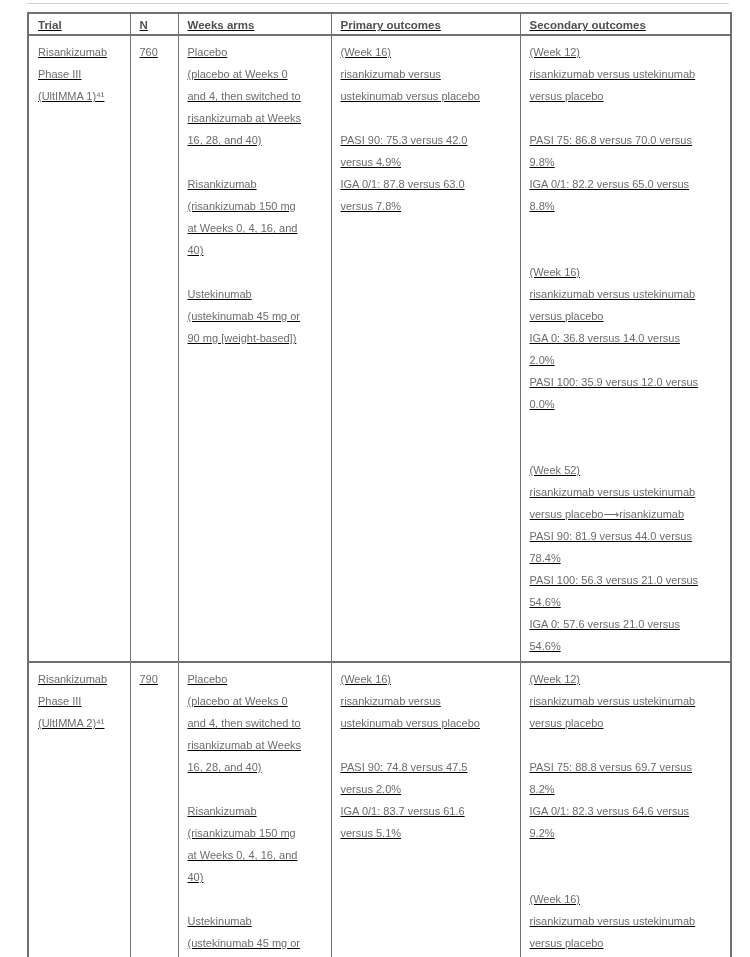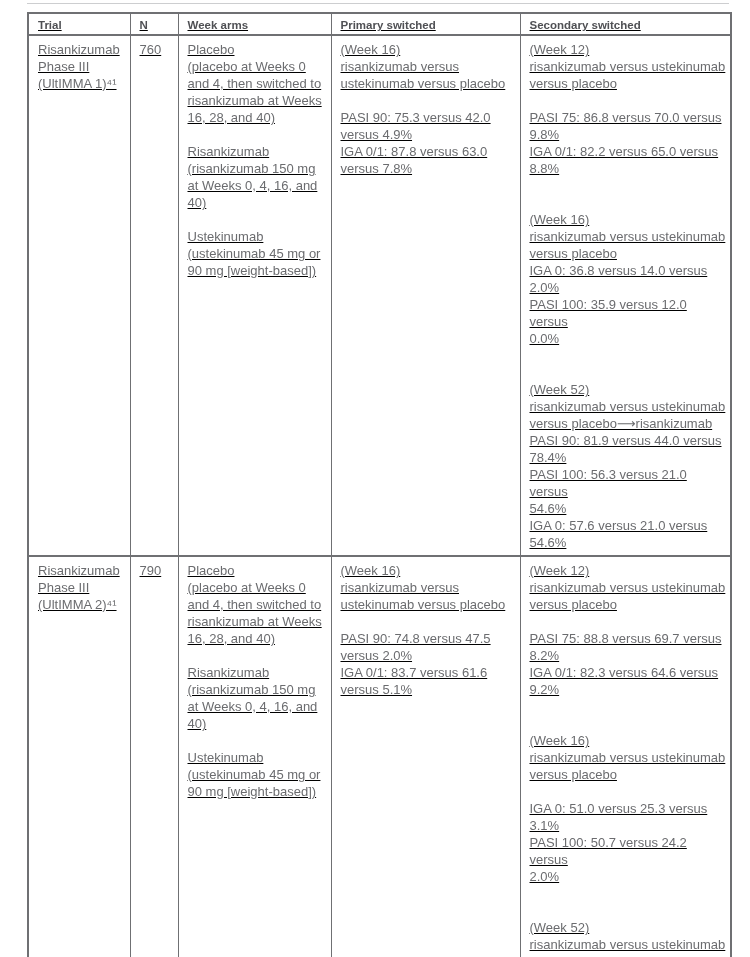--- a/index.html
+++ b/index.html
@@ -51,22 +51,22 @@
     font-size: 11.5px;
     line-height: 14px;
     font-weight: bold;
     color: #4f5054;
     height: 21px;
     padding: 4px 4px 2px 9px;
     white-space: normal;
     border-bottom-width: 2px;
   }
   td {
-    font-size: 13px;
-    line-height: 17px;
+    font-size: 11px;
+    line-height: 22px;
     font-weight: normal;
     color: #6b6c6f;
     padding: 5px 4px 4px 9px;
     white-space: pre-line;
     overflow: hidden;
   }
   tr.row-a td { height: 399px; border-bottom-width: 2px; }
   tr.row-b td { height: 508px; }
 </style>
 </head>
@@ -81,23 +81,23 @@
       <col class="c-trial">
       <col class="c-n">
       <col class="c-arms">
       <col class="c-primary">
       <col class="c-secondary">
     </colgroup>
     <thead>
       <tr>
         <th>Trial</th>
         <th>N</th>
-        <th>Week arms</th>
-        <th>Primary switched</th>
-        <th>Secondary switched</th>
+        <th>Weeks arms</th>
+        <th>Primary outcomes</th>
+        <th>Secondary outcomes</th>
       </tr>
     </thead>
     <tbody>
       <tr class="row-a">
         <td>Risankizumab
 Phase III
 (UltIMMA 1)⁴¹</td>
         <td>760</td>
         <td>Placebo
 (placebo at Weeks 0

